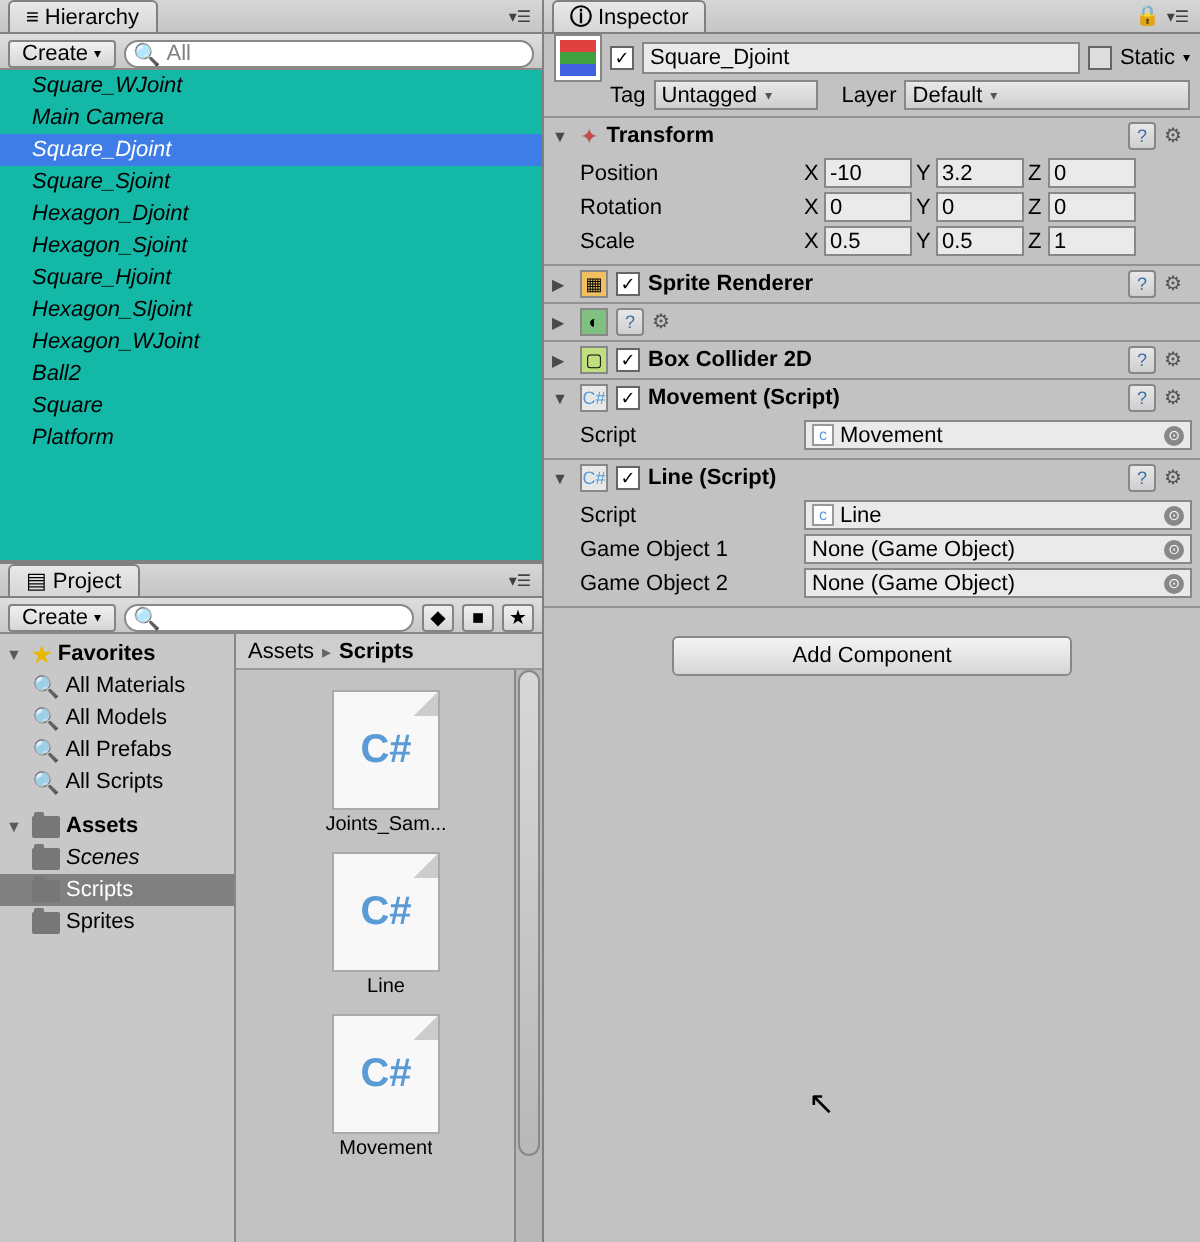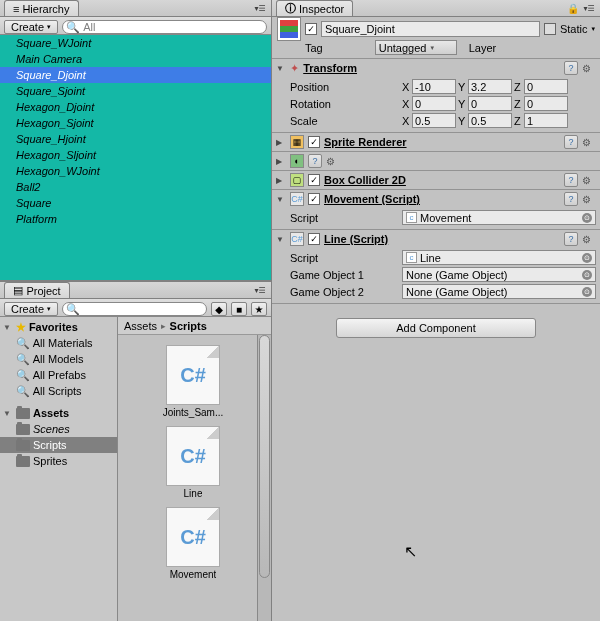--- a/index.html
+++ b/index.html
@@ -45,29 +45,29 @@
 
 
 .inspector-body { flex: 1; overflow-y: auto; background: #c2c2c2; }
 .obj-header { background: #c2c2c2; padding: 3px 5px; border-bottom: 1px solid #939393; }
 .obj-row1 { display: flex; align-items: center; gap: 4px; height: 18px; }
 .obj-icon { width: 24px; height: 24px; background: #fff; border: 1px solid #888; position: relative; }
 .obj-icon::after { content:""; position:absolute; inset:2px; background: repeating-linear-gradient(#e04040 0 33%, #40a040 33% 66%, #4060e0 66% 100%); }
 .chk { width: 12px; height: 12px; border: 1px solid #666; background: #fff; display: flex; align-items: center; justify-content: center; font-size: 9px; }
 .name-input { flex: 1; background: #eaeaea; border: 1px solid #888; padding: 1px 3px; height: 16px; font-size: 11px; }
 .obj-row2 { display: flex; align-items: center; gap: 4px; margin-top: 2px; padding-left: 28px; }
-.drop { background: linear-gradient(#e8e8e8,#cfcfcf); border: 1px solid #888; padding: 0 3px; height: 15px; font-size: 10px; display: flex; align-items: center; margin-left: 48px; }
+.drop { background: linear-gradient(#e8e8e8,#cfcfcf); border: 1px solid #888; padding: 0 3px; height: 15px; font-size: 10px; display: flex; align-items: center; }
 .drop::after { content: " ▾"; font-size: 7px; margin-left: 4px; color: #555; }
 .label-sm { font-size: 11px; }
 
 .comp { border-bottom: 1px solid #939393; }
 .comp-header { display: flex; align-items: center; gap: 4px; padding: 2px 4px; height: 18px; background: #c2c2c2; }
 .fold { width: 10px; font-size: 8px; color: #4a4a4a; }
 .comp-icon { width: 14px; height: 14px; border: 1px solid #888; background: #e8e8e8; display: flex; align-items: center; justify-content: center; font-size: 9px; }
-.comp-title { font-weight: bold; flex: 1; text-decoration: underline; }
+.comp-title { font-weight: bold; flex: 1; }
 .gear { width: 14px; font-size: 10px; color: #555; }
 .help-icn { width: 14px; height: 14px; background: linear-gradient(#e8e8e8,#cfcfcf); border: 1px solid #888; border-radius: 2px; display: flex; align-items: center; justify-content: center; font-size: 9px; color: #3a6fa8; }
 
 .comp-body { padding: 1px 4px 3px 18px; }
 .prop-row { display: flex; align-items: center; gap: 4px; height: 17px; }
 .prop-label { width: 108px; font-size: 11px; }
 .xyz { display: flex; flex: 1; gap: 2px; }
 .axis { display: flex; align-items: center; gap: 2px; }
 .axis-l { font-size: 11px; width: 8px; }
 .num-input { width: 44px; background: #eaeaea; border: 1px solid #888; padding: 0 2px; height: 15px; font-size: 11px; }
@@ -247,20 +247,23 @@
         <div class="chk" style="background:#ddd;"></div>
         <span class="label-sm">Static</span>
         <span style="font-size:7px;">▾</span>
       </div>
       <div class="obj-row2">
         <span class="label-sm">Tag</span>
         <div class="drop" style="width:82px;">
             <span>Untagged</span>
           </div>
         <span class="label-sm" style="margin-left:8px;">Layer</span>
+        <div class="drop" style="flex:1;">
+            <span>Default</span>
+          </div>
       </div>
     </div>
 
     <div class="comp">
       <div class="comp-header">
         <span class="fold">▼</span>
         <span style="color:#c05050;">✦</span>
         <span class="comp-title">Transform</span>
         <span class="help-icn">?</span>
         <span class="gear">⚙</span>

